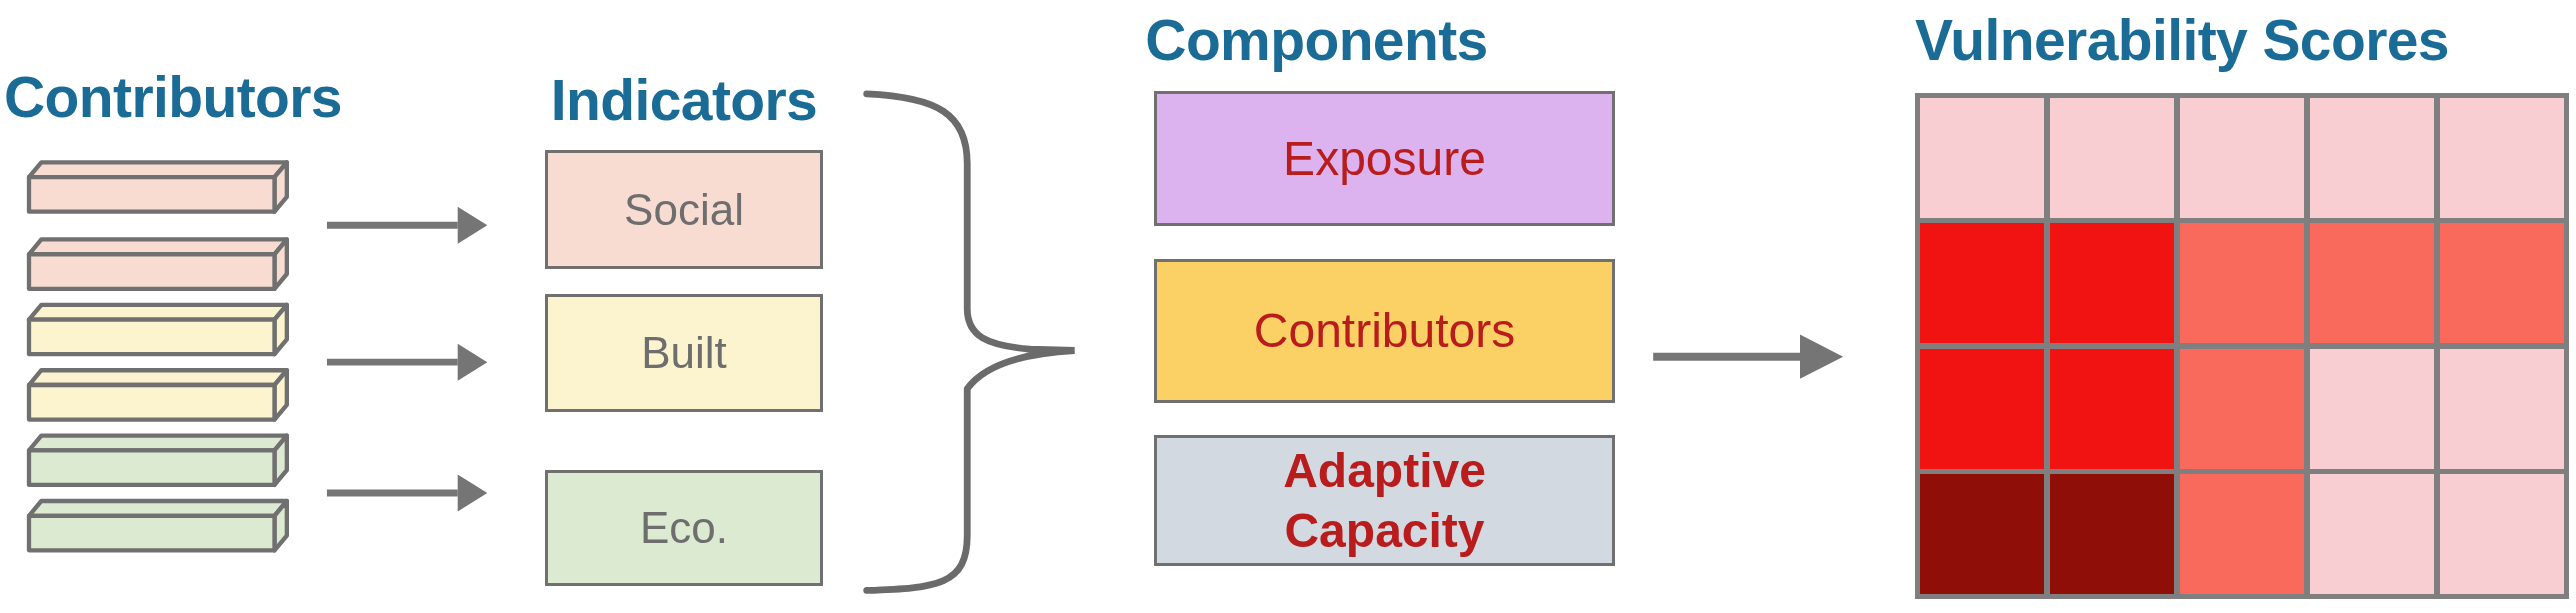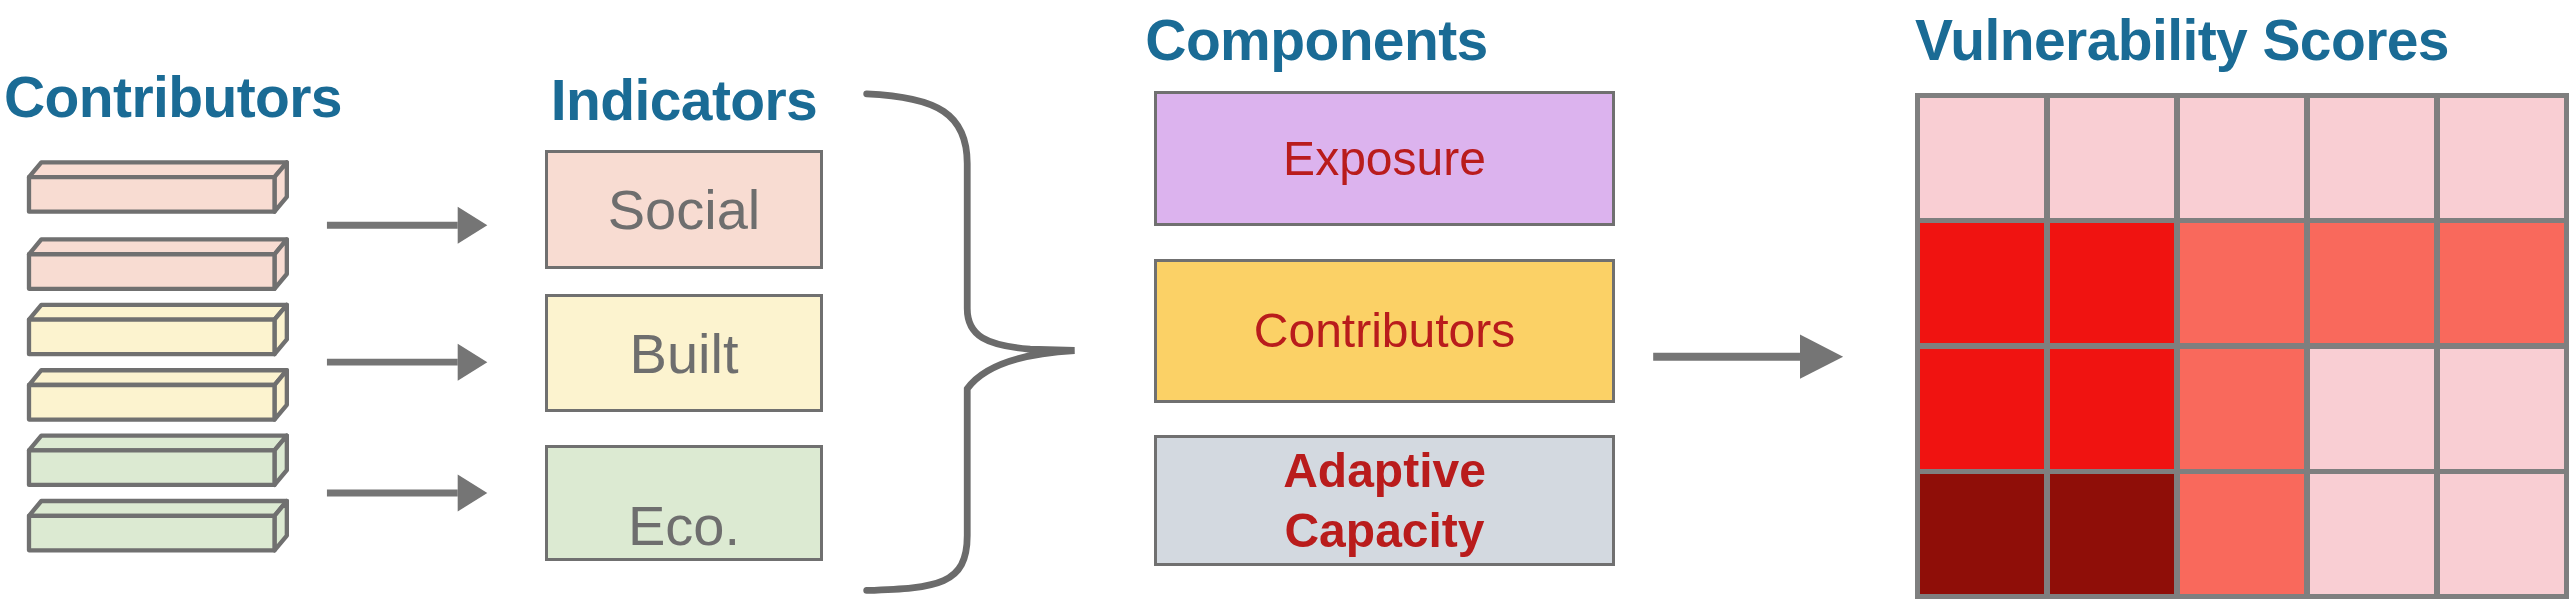--- a/index.html
+++ b/index.html
@@ -15,21 +15,21 @@
   #title-indicators{left:545px;top:72px;width:278px;text-align:center;}
   #title-components{left:1086px;top:12.3px;width:461px;text-align:center;}
   #title-vulnerability{left:1915px;top:12.3px;width:654px;text-align:left;}
 
   #diagram-svg{position:absolute;left:0;top:0;}
 
   .box{
     position:absolute;display:flex;align-items:center;justify-content:center;
     border:3.7px solid #707070;box-sizing:border-box;text-align:center;
   }
-  .indicator-box{left:545px;width:278px;font-size:56px;color:#6e6e6e;}
+  .indicator-box{left:545px;width:278px;font-size:44px;color:#6e6e6e;}
   .component-box{left:1154px;width:461px;font-size:48px;color:#b91c1c;}
   .component-box .lbl{max-width:290px;line-height:1.25;}
 
   #vuln-grid{
     position:absolute;left:1915px;top:93px;width:654px;height:506px;
     display:grid;grid-template-columns:repeat(5,1fr);grid-template-rows:repeat(4,1fr);
     gap:5.6px;background:#7f7f7f;border:5.6px solid #7f7f7f;box-sizing:border-box;
   }
 </style>
 </head>
@@ -94,21 +94,21 @@
   </g>
 </svg>
 
 <div id="indicator-boxes">
     <div class="box indicator-box" style="top: 150px; height: 119px; background: rgb(248, 220, 210);">
       <span class="lbl">Social</span>
     </div>
     <div class="box indicator-box" style="top: 294px; height: 118px; background: rgb(252, 243, 207);">
       <span class="lbl">Built</span>
     </div>
-    <div class="box indicator-box" style="top: 445px; height: 116px; background: rgb(220, 234, 210); align-items: flex-end;">
+    <div class="box indicator-box" style="top: 470px; height: 116px; background: rgb(220, 234, 210);">
       <span class="lbl">Eco.</span>
     </div>
   </div>
 
 <div id="component-boxes">
     <div class="box component-box" style="top: 91px; height: 135px; background: rgb(220, 179, 238);">
       <span class="lbl">Exposure</span>
     </div>
     <div class="box component-box" style="top: 259px; height: 144px; background: rgb(251, 209, 102);">
       <span class="lbl">Contributors</span>

